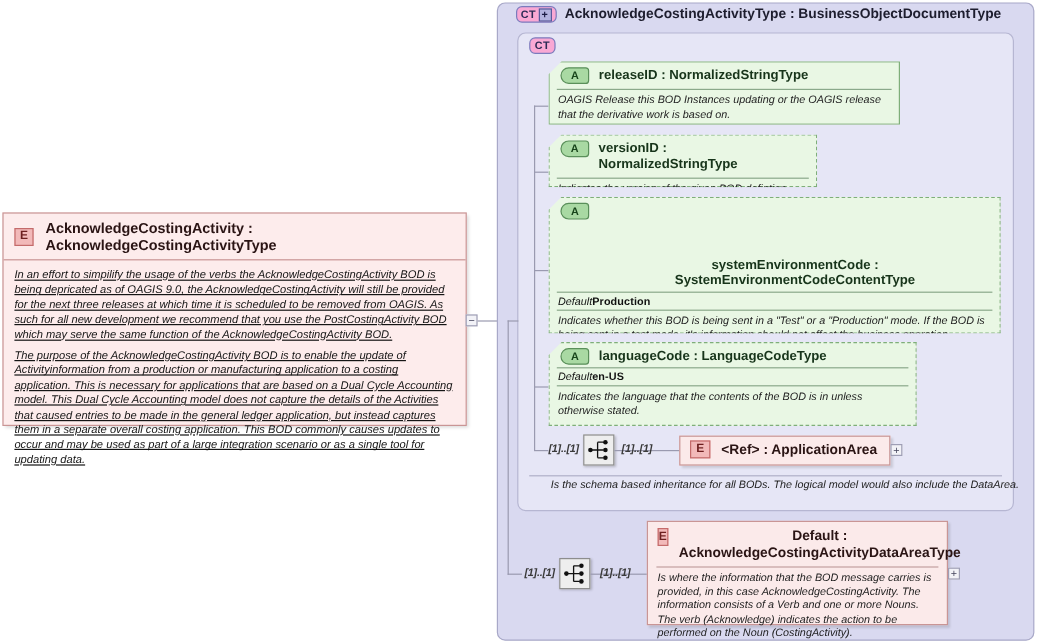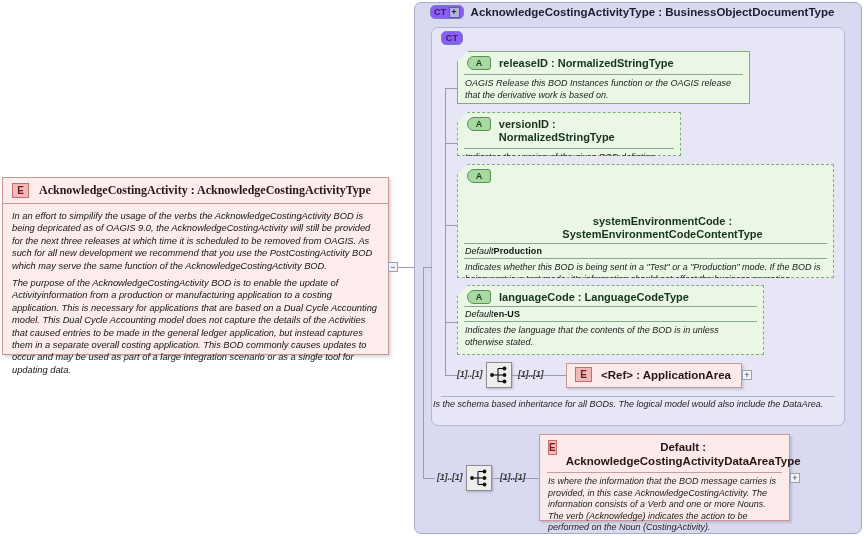--- a/index.html
+++ b/index.html
@@ -12,21 +12,21 @@
   
   .badge{
     display:inline-flex;align-items:center;justify-content:center;
     font-size:9px;font-weight:bold;line-height:1;
     box-sizing:border-box;
   }
 
   
   .badge-ct{
     height:14px;min-width:22px;padding:0 3px;border-radius:5px;
-    border:1.3px solid #7b7bbd;background:#8b5cf6;color:#2b2b55;
+    border:1.3px solid #7b7bbd;background:#f9a8d4;color:#2b2b55;
     letter-spacing:.3px;
   }
   .badge-ct .plus{
     display:inline-flex;align-items:center;justify-content:center;
     width:9px;height:9px;margin-left:2px;border:1px solid #5a5a9c;
     background:#b3b3e0;font-size:9px;line-height:7px;color:#1b1b44;
   }
   
   .badge-a{
     width:24px;height:14px;border-radius:7px 3px 3px 7px;
@@ -118,38 +118,38 @@
 
   
   .seq{
     width:26px;height:26px;background:#eeeeee;
     border:1px solid #8d8d8d;box-shadow:1px 1px 2px rgba(0,0,0,.22);
   }
 
   
   #bod-doc-sep{left:441px;top:396px;width:394px;height:1px;background:#b0b0c8;}
   #bod-doc{
-    left:433px;top:399px;width:404px;
+    left:459px;top:399px;width:404px;
     font-size:9px;font-style:italic;color:#1d1d1d;line-height:11.5px;
   }
 
   
   #root-elem{
     left:2px;top:177px;width:387px;height:178px;
     background:#fdecec;border:1.2px solid #c99595;
     box-shadow:2px 2px 3px rgba(0,0,0,.16);
   }
   #root-elem-head{
     display:flex;align-items:center;gap:10px;padding:5px 8px 5px 9px;
   }
-  #root-elem-head .label{font-size:12px;font-weight:bold;color:#2a1414;font-family:Liberation Serif, serif;}
+  #root-elem-head .label{font-size:12px;font-weight:bold;color:#2a1414;}
   #root-elem-sep{height:1px;background:#c99595;}
   #root-elem-doc{
     padding:6px 9px 0 9px;font-size:9.3px;font-style:italic;
-    color:#151515;line-height:12.4px;
+    color:#151515;line-height:12.4px;text-decoration:underline;
   }
   #root-elem-doc p{margin:0;}
   #root-elem-doc p + p{margin-top:5px;}
 </style>
 </head>
 <body>
 
 <div class="abs" id="root-elem">
   <div id="root-elem-head">
     <span class="badge badge-e">E</span>
@@ -188,21 +188,21 @@
 <div class="abs hline" style="left:445px;top:225px;width:12px;"></div>
 <div class="abs hline" style="left:445px;top:322px;width:12px;"></div>
 <div class="abs hline" style="left:445px;top:375px;width:12px;"></div>
 
 <div class="abs card-box" style="left:457px;top:51px;width:293px;height:53px;">
   <div class="card-head">
     <span class="badge badge-a">A</span>
     <span class="label">releaseID : NormalizedStringType</span>
   </div>
   <div class="card-sep"></div>
-  <div class="card-doc">OAGIS Release this BOD Instances function or the OAGIS release that the derivative work is based on.</div>
+  <div class="card-doc">OAGIS Release this BOD Instances updating or the OAGIS release that the derivative work is based on.</div>
 </div>
 
 <div class="abs card-box dashed" style="left:457px;top:112px;width:224px;height:44px;">
   <div class="card-head">
     <span class="badge badge-a">A</span>
     <span class="label">versionID : NormalizedStringType</span>
   </div>
   <div class="card-sep"></div>
   <div class="card-doc">Indicates the version of the given BOD defintion.</div>
 </div>

